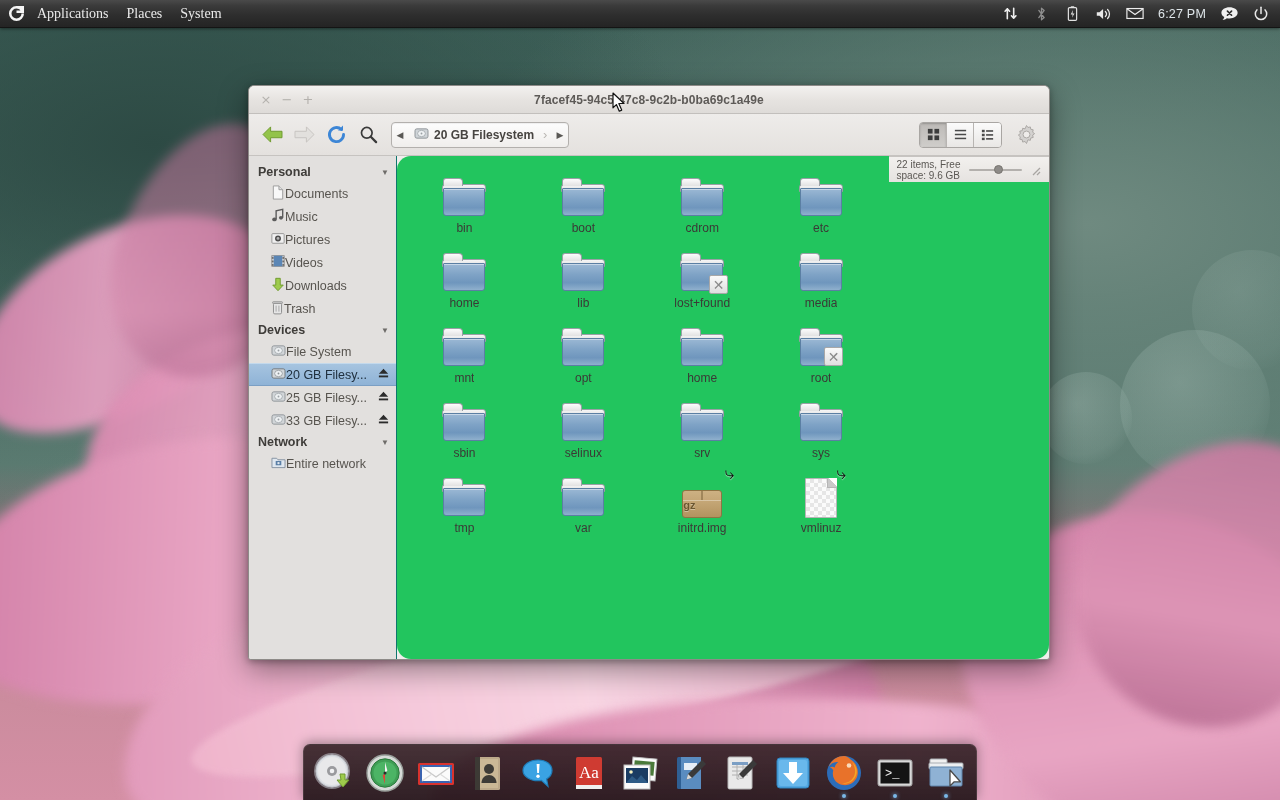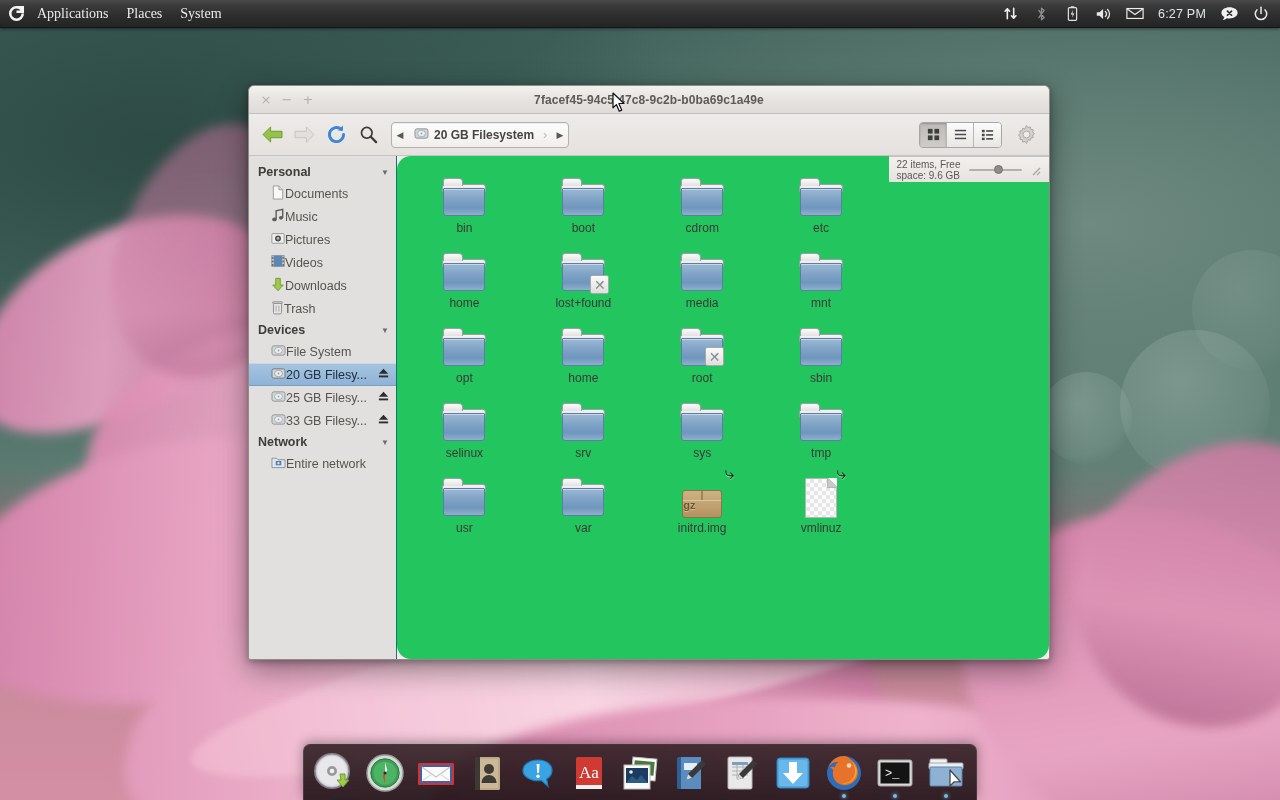--- a/index.html
+++ b/index.html
@@ -773,20 +773,30 @@
                 <div class="back"></div>
                 <div class="tab"></div>
                 <div class="front"></div>
               </div>
           </div>
           <div class="filelabel">home</div>
         </div>
         <div class="fileitem">
           <div class="fileicon">
             <div class="folder">
+                <div class="back"></div>
+                <div class="tab"></div>
+                <div class="front"></div>
+              </div>
+          </div>
+          <div class="filelabel">lib</div>
+        </div>
+        <div class="fileitem">
+          <div class="fileicon">
+            <div class="folder">
               <div class="back"></div>
                 <div class="tab"></div>
                 <div class="front"></div>
               <div class="emblem-x">✕</div>
             </div>
           </div>
           <div class="filelabel">lost+found</div>
         </div>
 
         <div class="fileitem">
@@ -884,30 +894,20 @@
         </div>
         <div class="fileitem">
           <div class="fileicon">
             <div class="folder">
                 <div class="back"></div>
                 <div class="tab"></div>
                 <div class="front"></div>
               </div>
           </div>
           <div class="filelabel">tmp</div>
-        </div>
-        <div class="fileitem">
-          <div class="fileicon">
-            <div class="folder">
-                <div class="back"></div>
-                <div class="tab"></div>
-                <div class="front"></div>
-              </div>
-          </div>
-          <div class="filelabel">usr</div>
         </div>
         <div class="fileitem">
           <div class="fileicon">
             <div class="folder">
                 <div class="back"></div>
                 <div class="tab"></div>
                 <div class="front"></div>
               </div>
           </div>
           <div class="filelabel">var</div>

